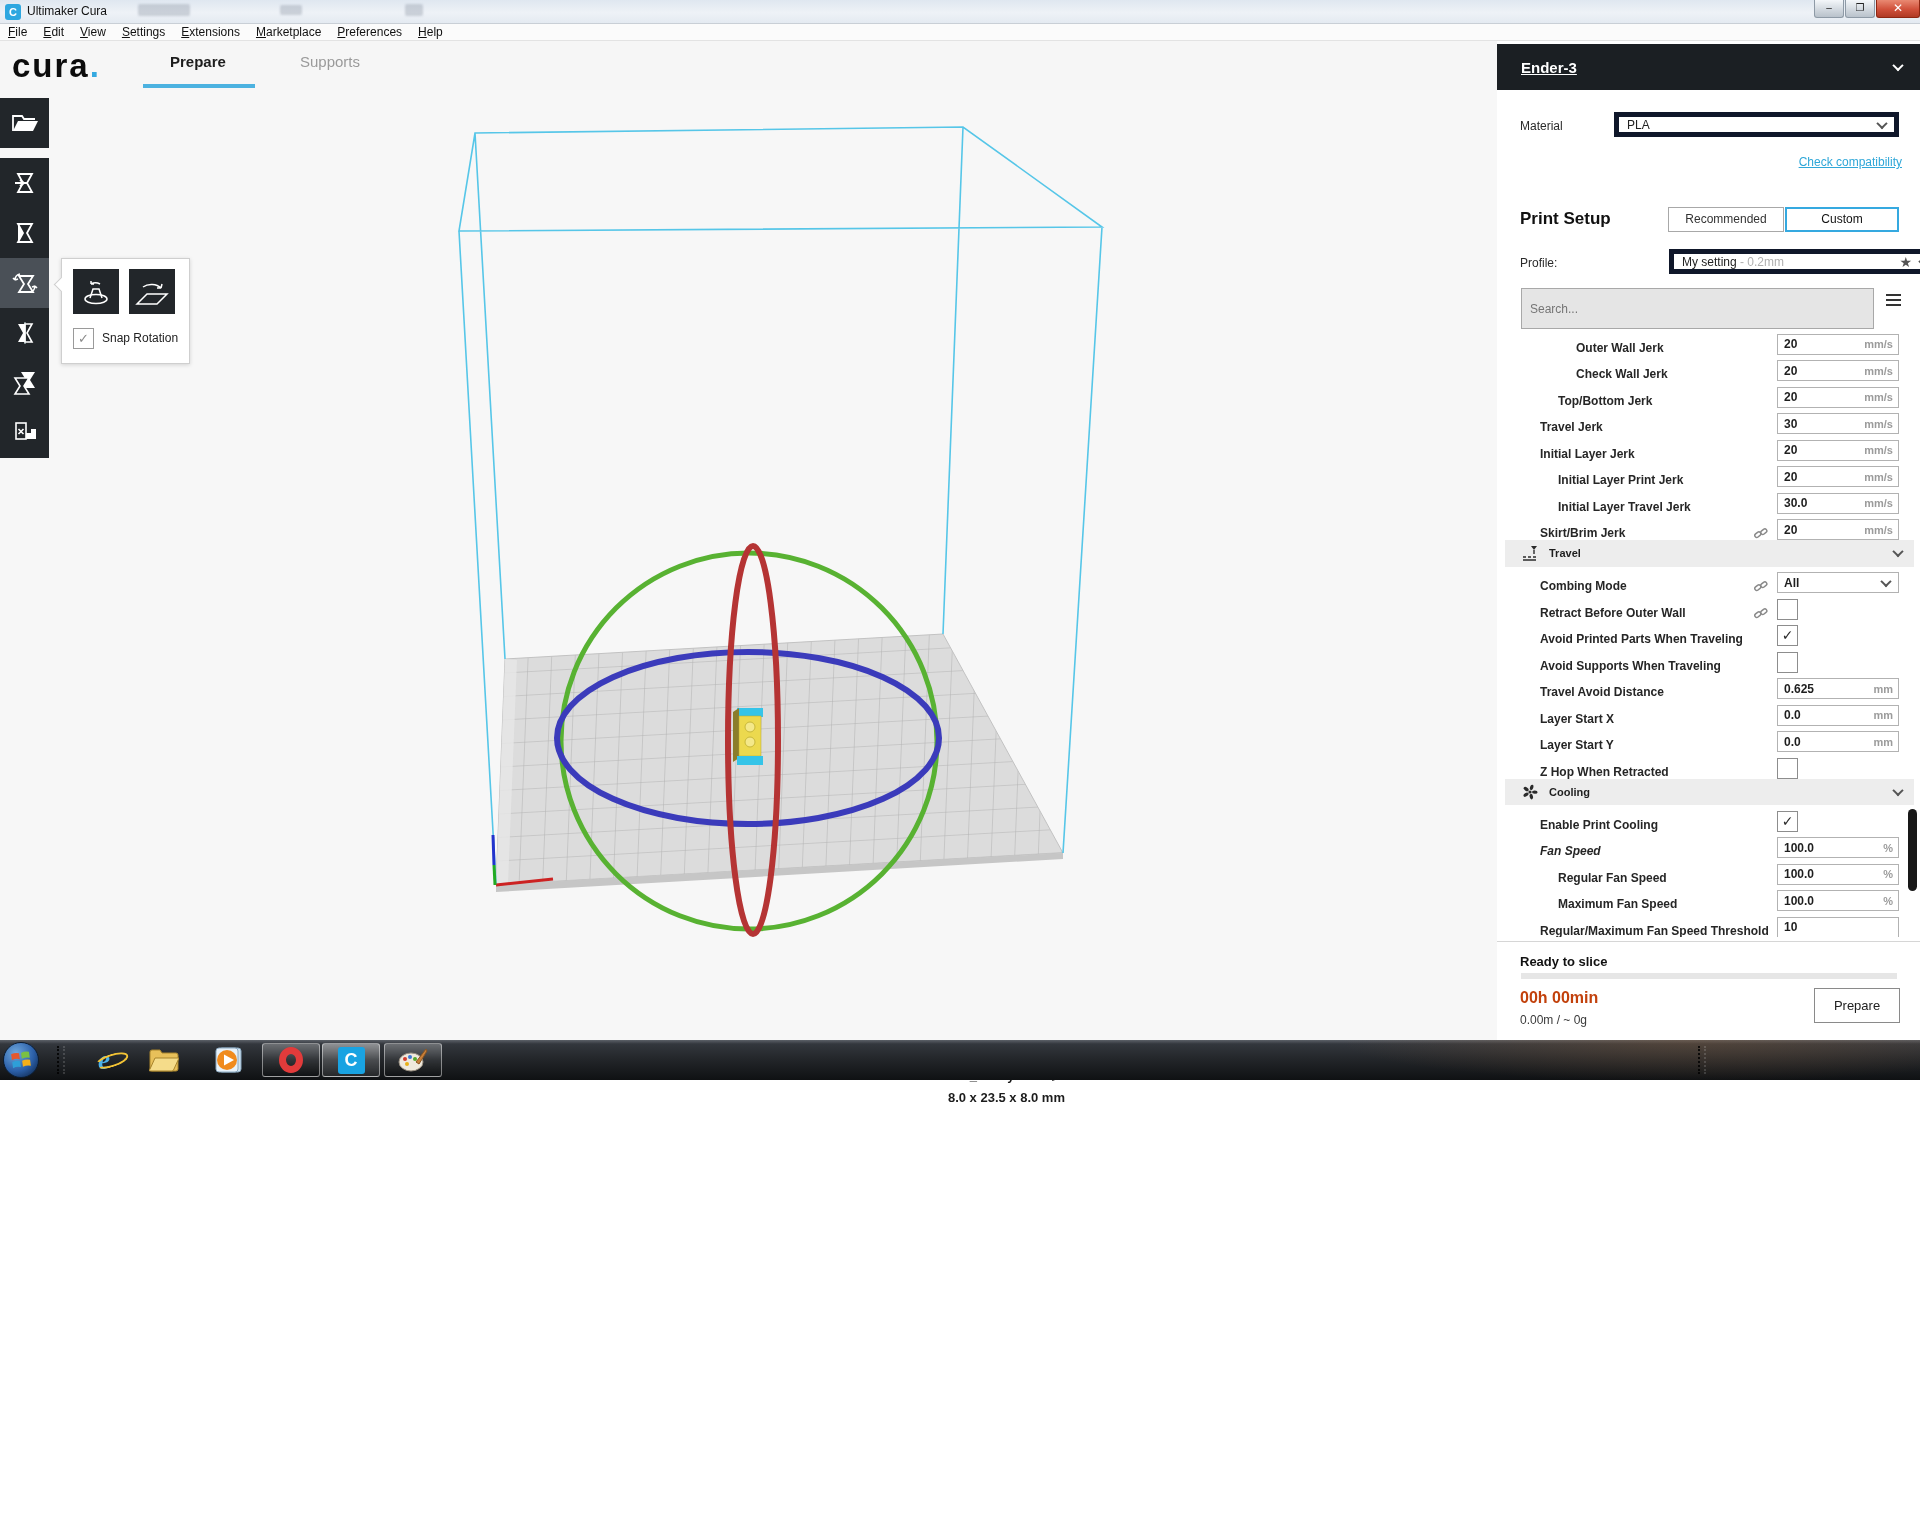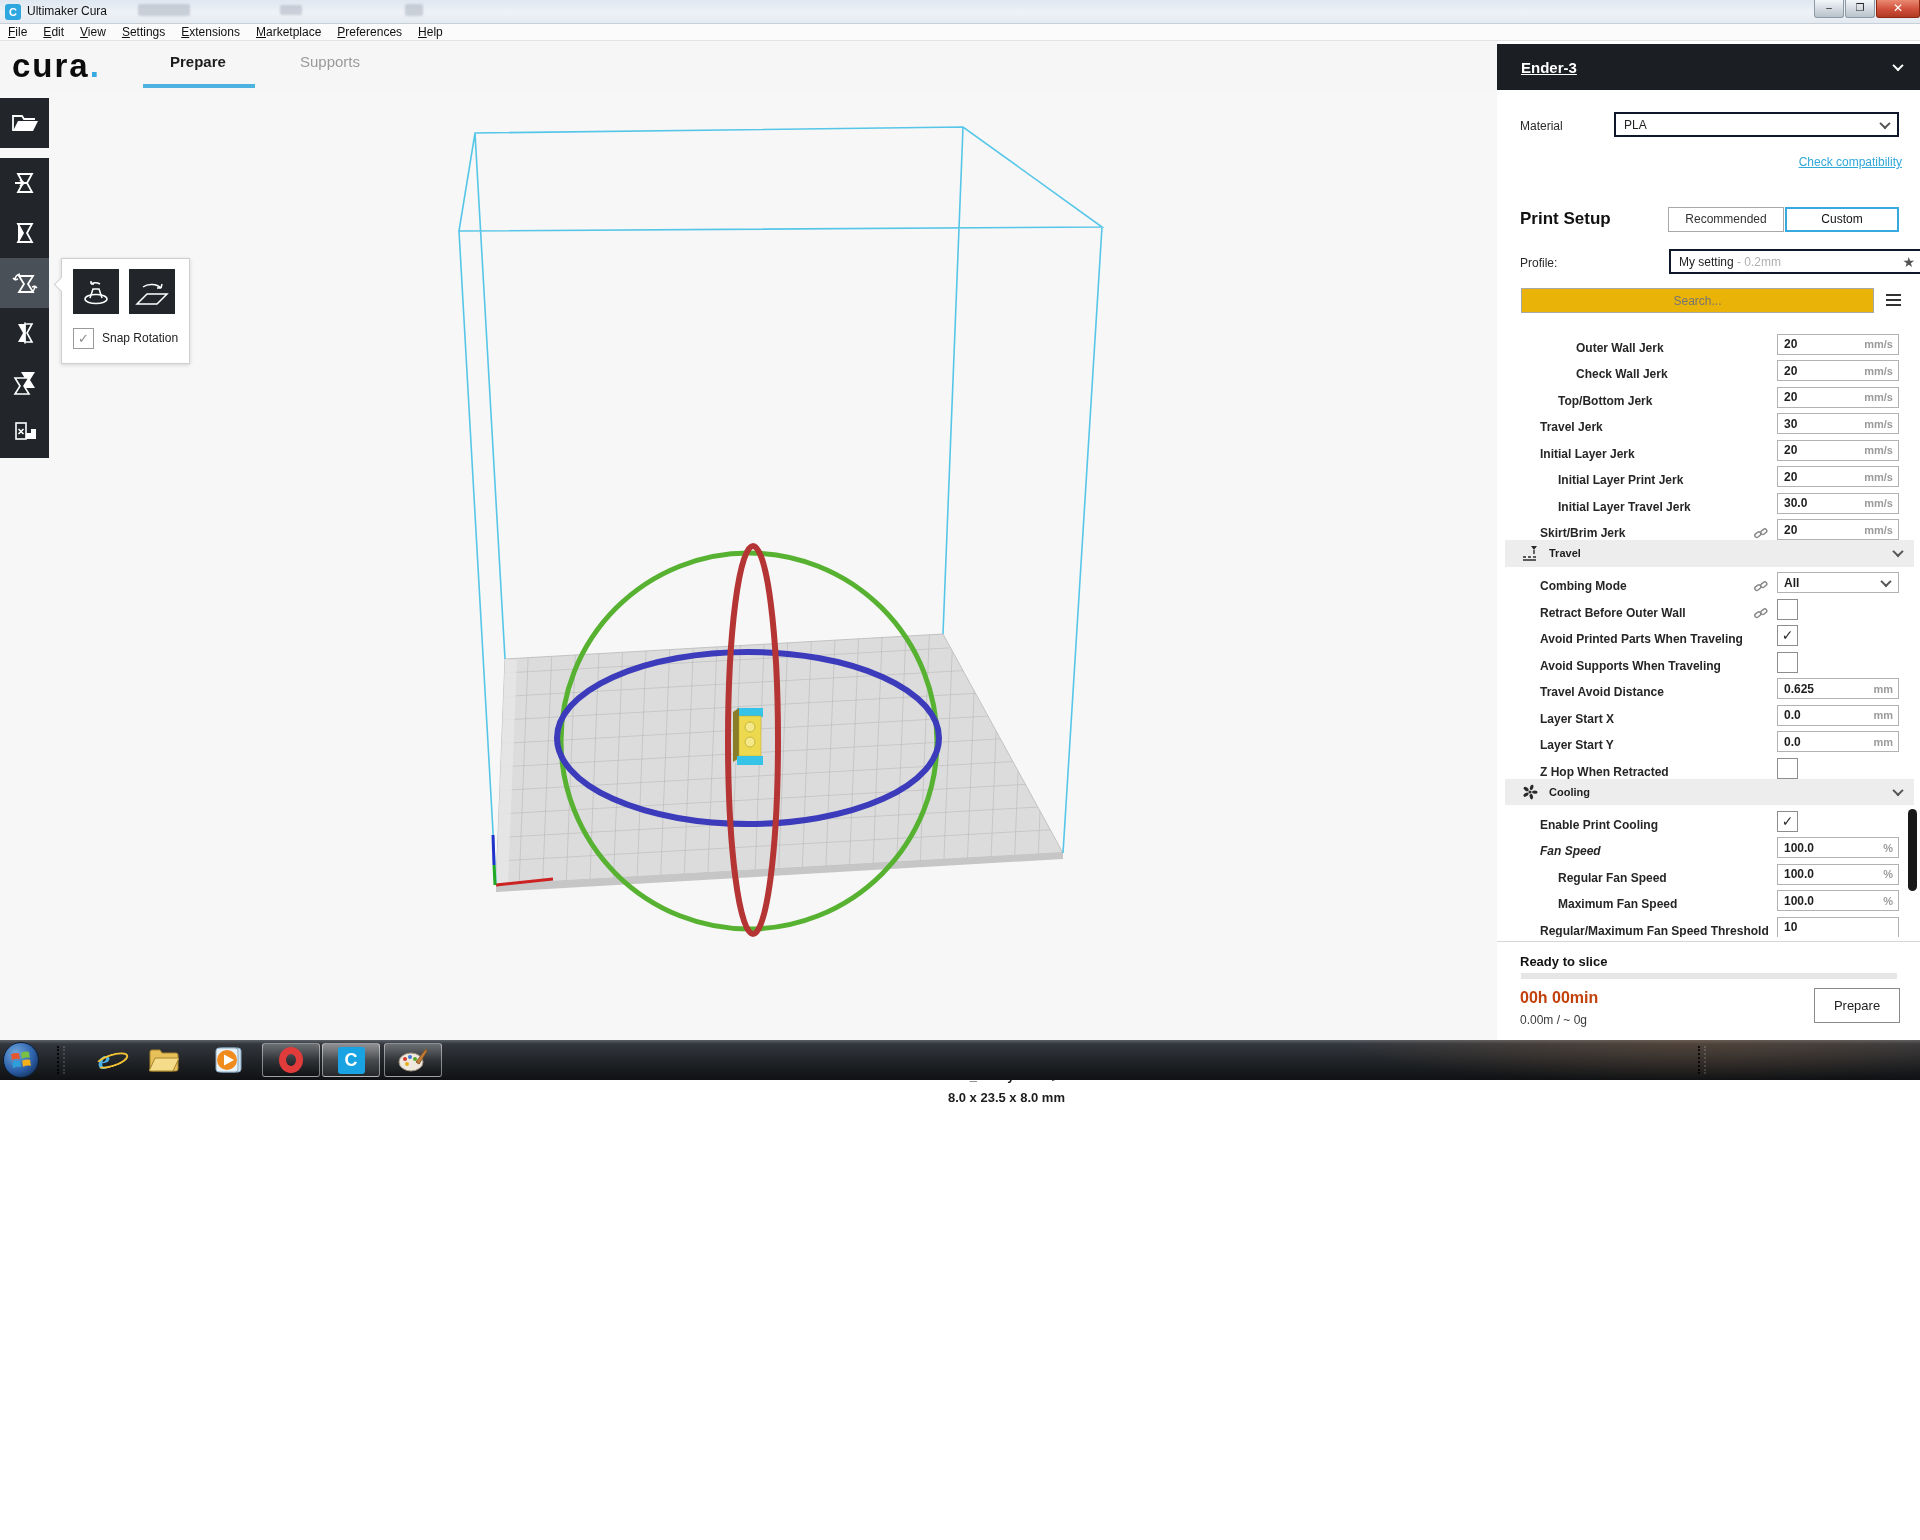--- a/index.html
+++ b/index.html
@@ -53,28 +53,28 @@
   .popup::before { content:""; position:absolute; left:-6px; top:20px; width:10px; height:10px; background:#fff; border-left:1px solid #cfcfcf; border-bottom:1px solid #cfcfcf; transform:rotate(45deg); }
   .popbtn { position:absolute; top:10px; width:46px; height:45px; background:#22262a; display:flex; align-items:center; justify-content:center; }
   .popcheck { position:absolute; left:11px; top:69px; width:21px; height:21px; border:1px solid #9a9a9a; background:#fff; text-align:center; line-height:20px; font-size:13px; color:#8a8a8a; }
   .popchecklabel { position:absolute; left:40px; top:72px; font-size:12px; color:#222; }
 
   
   .rightpanel { position:absolute; left:1497px; top:41px; width:423px; height:999px; background:#fff; }
   .machinehead { position:absolute; left:0; top:3px; width:423px; height:46px; background:#1b1f23; color:#fff; display:flex; align-items:center; justify-content:space-between; padding:0 18px 0 24px; }
   .machinehead .mname { font-size:15px; font-weight:bold;text-decoration:underline; }
   .rp-label { position:absolute; font-size:12px; color:#2a2a2a; }
-  .ddbox { position:absolute; background:#fff; border:2px solid #0f172a; display:flex; align-items:center; font-size:12px; color:#222; padding:0 8px; justify-content:space-between; }
+  .ddbox { position:absolute; background:#fff; border:5px solid #0f172a; display:flex; align-items:center; font-size:12px; color:#222; padding:0 8px; justify-content:space-between; }
   .link { position:absolute; font-size:12px; color:#2fa7d8; text-decoration:underline; }
   .pstitle { position:absolute; left:23px; top:168px; font-size:17px; font-weight:bold; color:#111; }
   .modebtn { position:absolute; top:166px; height:25px; background:#fff; font-size:12px; color:#333; text-align:center; }
   .modebtn.rec { left:171px; width:116px; border:1px solid #a8a8a8; line-height:23px; }
   .modebtn.cus { left:288px; width:114px; border:2px solid #35a9e0; line-height:21px; color:#111; }
   .star { color:#555; font-size:14px; margin-right:8px; }
-  .searchbox { position:absolute; left:24px; top:247px; width:353px; height:25px; border:1px solid #a8a8a8; background:#eab308; font-size:12px; color:#333; padding:0 8px; font-family:"Liberation Sans",sans-serif;text-align:center; }
+  .searchbox { position:absolute; left:24px; top:247px; width:353px; height:41px; border:1px solid #a8a8a8; background:#e5e5e5; font-size:12px; color:#333; padding:0 8px; font-family:"Liberation Sans",sans-serif; }
   .hamb { position:absolute; left:389px; top:253px; width:15px; height:12px; border-top:2px solid #333; border-bottom:2px solid #333; }
   .hamb::after { content:""; position:absolute; left:0; top:3px; width:15px; height:2px; background:#333; }
 
   .slist { position:absolute; left:0; top:287px; width:423px; height:609px; overflow:hidden; }
   .srow { height:26.5px; display:flex; align-items:flex-end; padding-left:43px; padding-right:21px;font-weight:bold; }
   .slab { flex:1; font-size:12px; color:#262626; white-space:nowrap; }
   .slab.i1 { padding-left:18px; } .slab.i2 { padding-left:36px; }
   .slab.it { font-style:italic; }
   .vbox { width:122px; height:21px; border:1px solid #b2b2b2; display:flex; align-items:center; justify-content:space-between; background:#fff; flex:none; }
   .vv { font-size:12px; color:#1e1e1e; padding-left:6px; }

